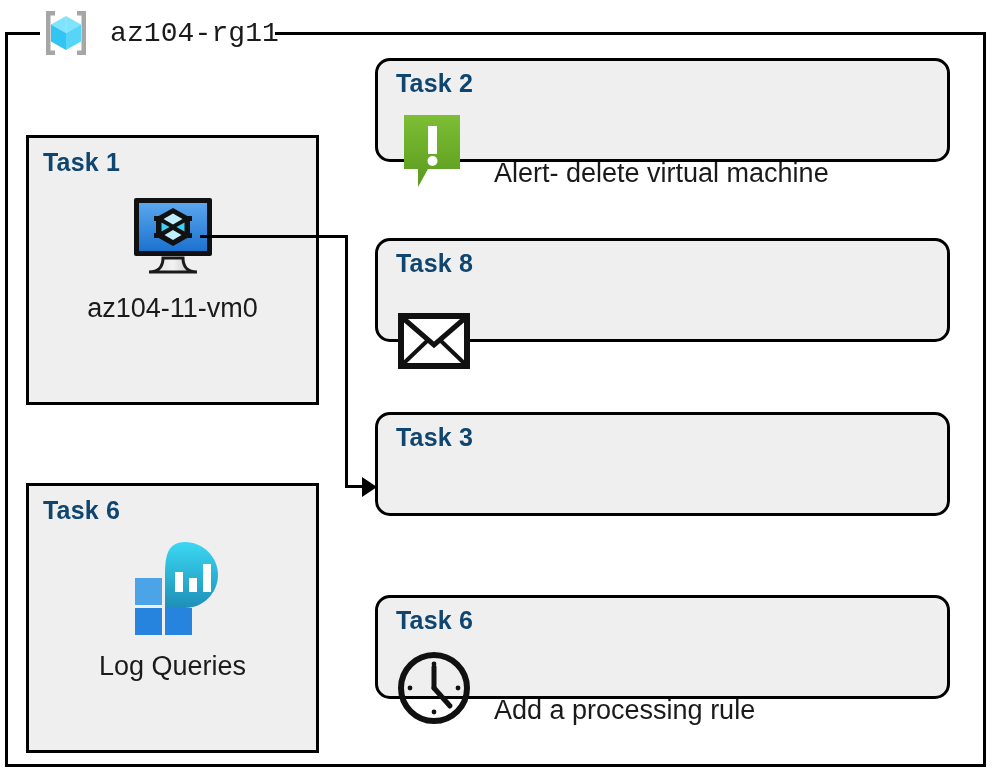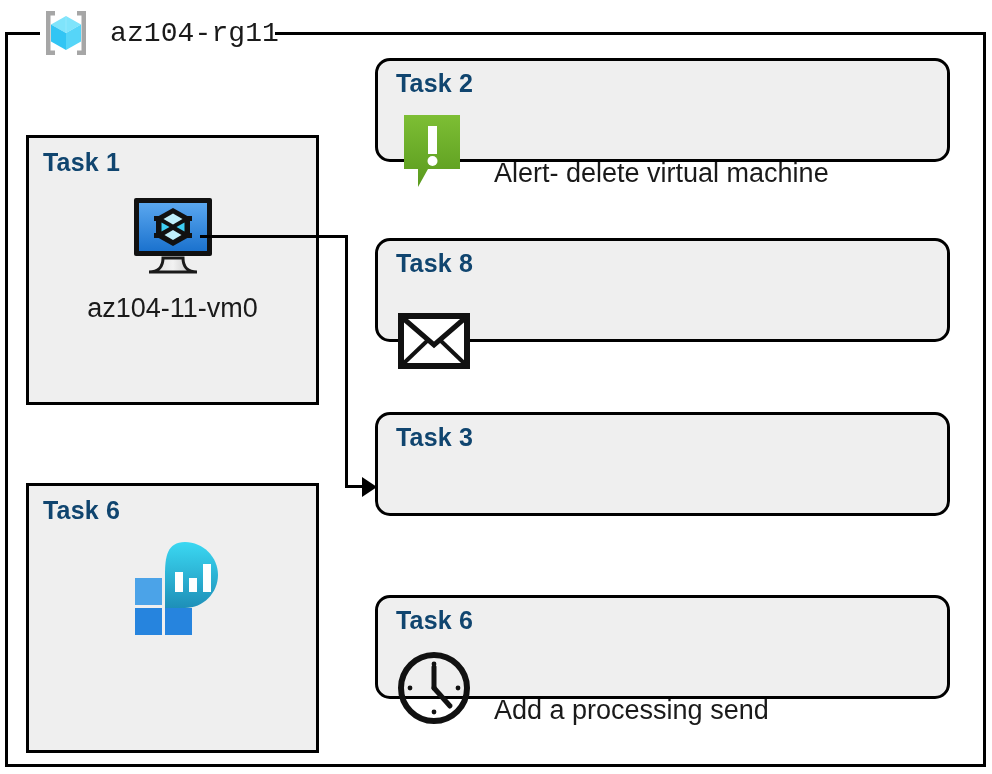--- a/index.html
+++ b/index.html
@@ -248,20 +248,23 @@
         <rect x="14" y="40" width="27" height="27" fill="#4BA3E8"></rect>
         <rect x="14" y="70" width="27" height="27" fill="#2684DE"></rect>
         <rect x="44" y="70" width="27" height="27" fill="#2684DE"></rect>
 
         <path d="M64 4 C82 4 97 19 97 37 C97 55 82 70 64 70 L44 70 L44 37 C44 19 46 4 64 4 Z" fill="url(#laBubble)"></path>
         <rect x="54" y="34" width="8" height="20" fill="#ffffff"></rect>
         <rect x="68" y="40" width="8" height="14" fill="#ffffff"></rect>
         <rect x="82" y="26" width="8" height="28" fill="#ffffff"></rect>
       </svg>
     </div>
+    <div class="cap-wrap" style="top:165px;">
+      <span class="task-caption">Log Queries</span>
+    </div>
   </div>
 
   <div class="task-box box-right" style="left:375px; top:58px;">
     <div class="task-label">Task 2</div>
     <div class="row">
       <span class="ic">
         <svg width="72" height="76" viewBox="0 0 72 76">
           <defs>
             <linearGradient id="alertGrad" x1="0" y1="0" x2="0" y2="1">
               <stop offset="0" stop-color="#7DBE34"></stop>
@@ -306,21 +309,21 @@
 
           <circle cx="38" cy="14" r="2.4" fill="#111111"></circle>
           <circle cx="38" cy="62" r="2.4" fill="#111111"></circle>
           <circle cx="14" cy="38" r="2.4" fill="#111111"></circle>
           <circle cx="62" cy="38" r="2.4" fill="#111111"></circle>
 
           <path d="M38 38 L38 17" stroke="#111111" stroke-width="5" stroke-linecap="round" fill="none"></path>
           <path d="M38 38 L54 56" stroke="#111111" stroke-width="5" stroke-linecap="round" fill="none"></path>
         </svg>
       </span>
-      <span class="task-caption">Add a processing send</span>
+      <span class="task-caption">Add a processing rule</span>
     </div>
   </div>
 
   <div>
     <div class="conn conn-h1"></div>
     <div class="conn conn-v"></div>
     <div class="conn conn-h2"></div>
     <div class="conn-arrow"></div>
   </div>
 

